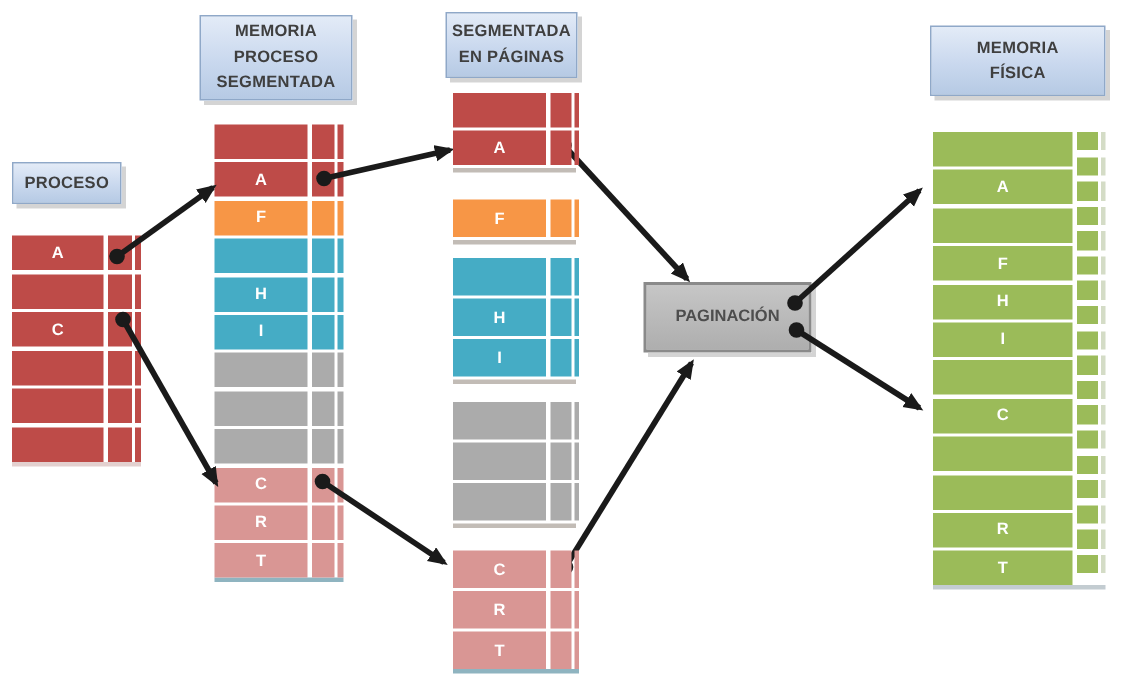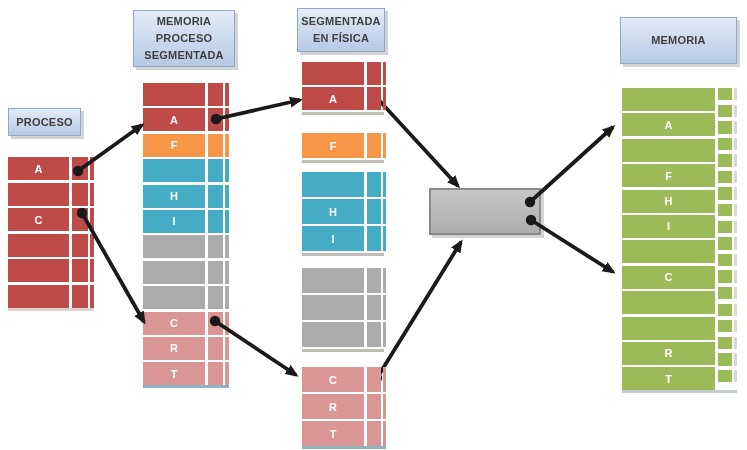--- a/index.html
+++ b/index.html
@@ -57,28 +57,30 @@
   </div>
 
   <div class="titlebox" id="tb-mv">
     <span class="line">MEMORIA</span>
     <span class="line">PROCESO</span>
     <span class="line">SEGMENTADA</span>
   </div>
 
   <div class="titlebox" id="tb-seg">
     <span class="line">SEGMENTADA</span>
-    <span class="line">EN FÍSICA</span>
+    <span class="line">EN PÁGINAS</span>
   </div>
 
   <div class="titlebox" id="tb-mf">
     <span class="line">MEMORIA</span>
+    <span class="line">FÍSICA</span>
   </div>
 
   <div class="tablabox">
+    <span class="line">PAGINACIÓN</span>
   </div>
 
   <div class="memtable" id="tbl-proceso" style="left: 8px; top: 157px; display: flex; border-bottom: 3px solid rgb(227, 208, 207); gap: 2.5px;">
       <div class="mrow" style="height: 23px; gap: 2.5px;">
         <div class="cell main" style="width: 61px; background: rgb(190, 75, 72);">
           <span>A</span>
         </div>
         <div class="cell tag" style="width: 16px; background: rgb(190, 75, 72);"></div>
         <div class="cell sliver" style="width: 4px; background: rgb(190, 75, 72);"></div>
       </div>

